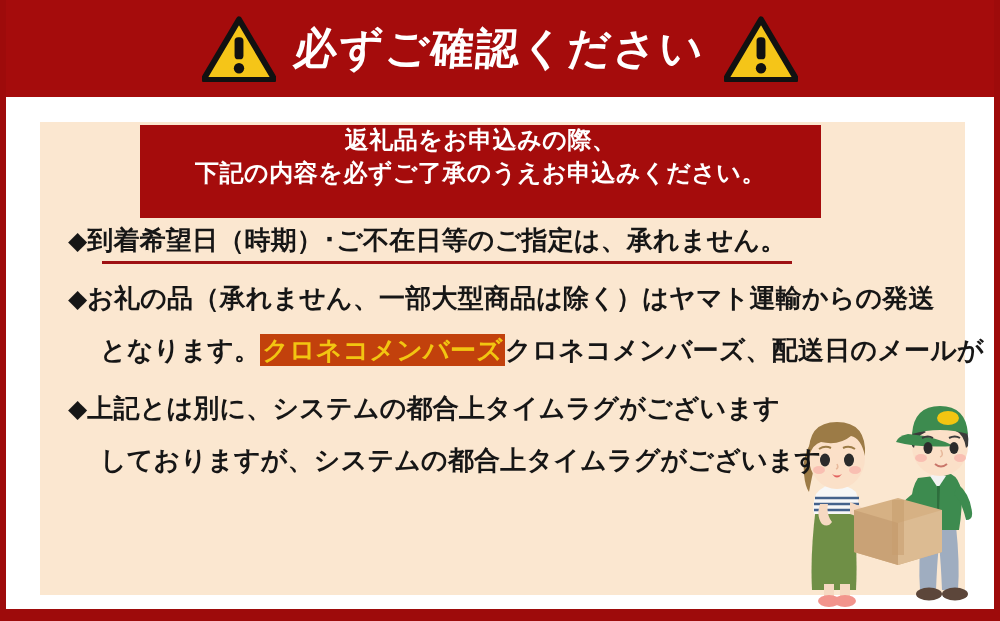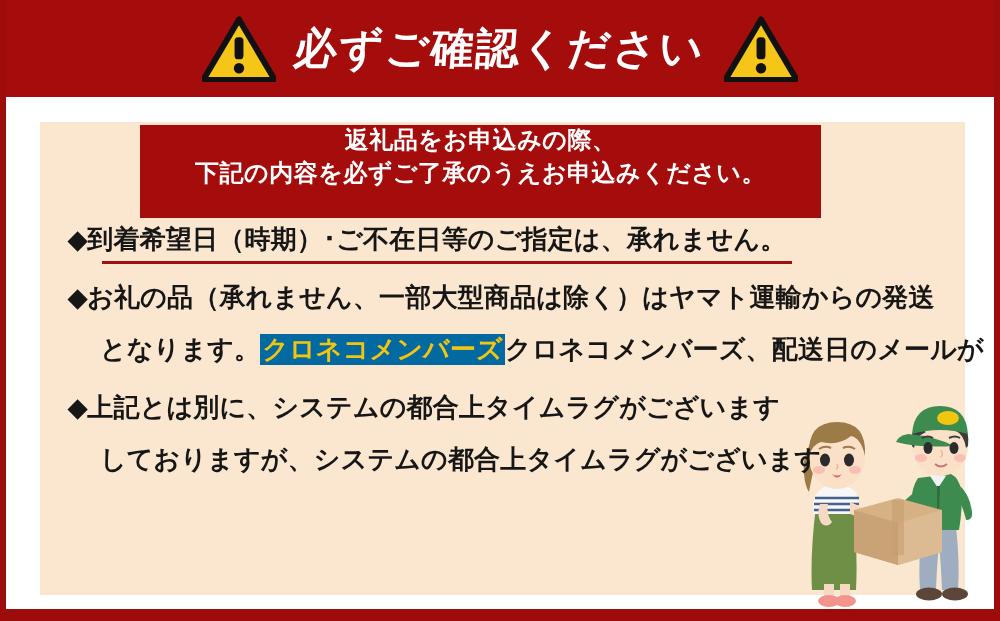--- a/index.html
+++ b/index.html
@@ -84,21 +84,20 @@
   
   .body-text {
     position: absolute;
     left: 62px;
     top: 214px;
     width: 830px;
     z-index: 3;
   }
   .para {
     margin: 0 0 6px 0;
-    font-family: Liberation Serif, serif;
   }
   .tline {
     color: #161616;
     font-size: 26px;
     font-weight: bold;
     line-height: 52px;
     white-space: nowrap;
     letter-spacing: 0.2px;
   }
   .tline.indent {
@@ -113,21 +112,21 @@
   }
   .redline {
     position: absolute;
     left: 34px;
     top: 47px;
     width: 690px;
     height: 3px;
     background: #9e1113;
   }
   .hl {
-    background: #0369a1;
+    background: #c2410c;
     color: #f2c511;
     padding: 1px 2px;
   }
   
   .illus {
     position: absolute;
     left: 782px;
     top: 398px;
     width: 212px;
     height: 214px;

